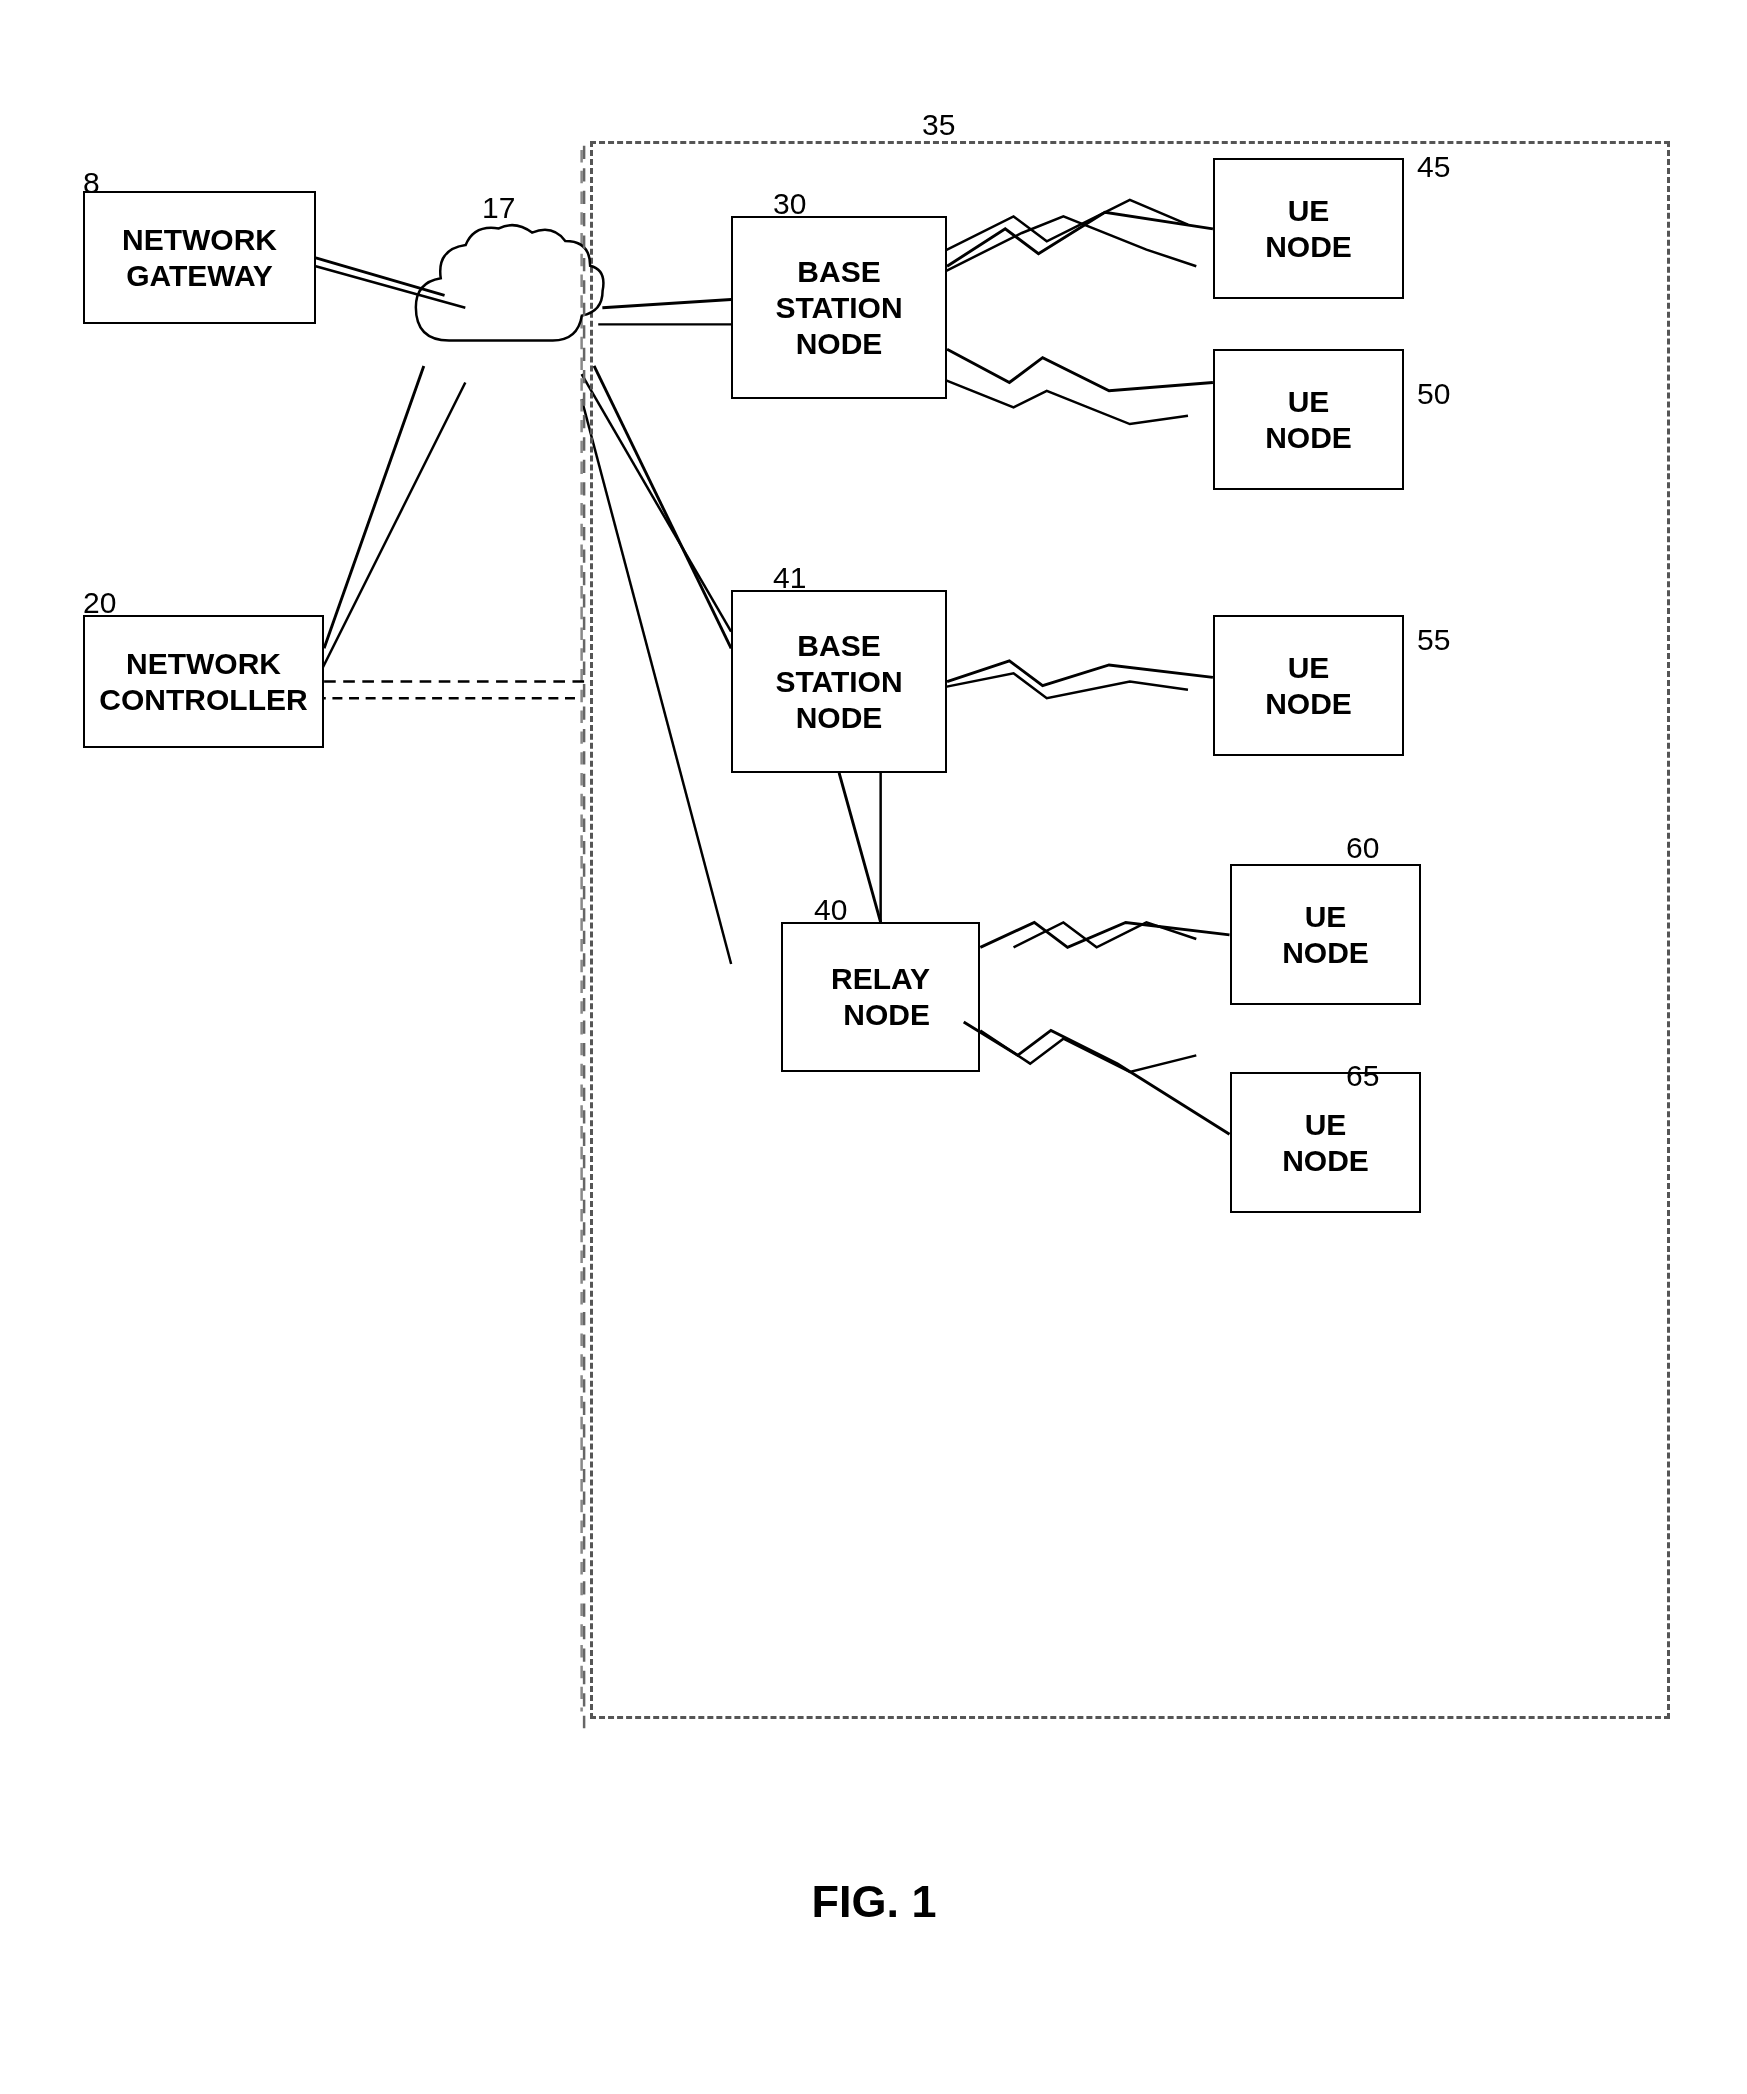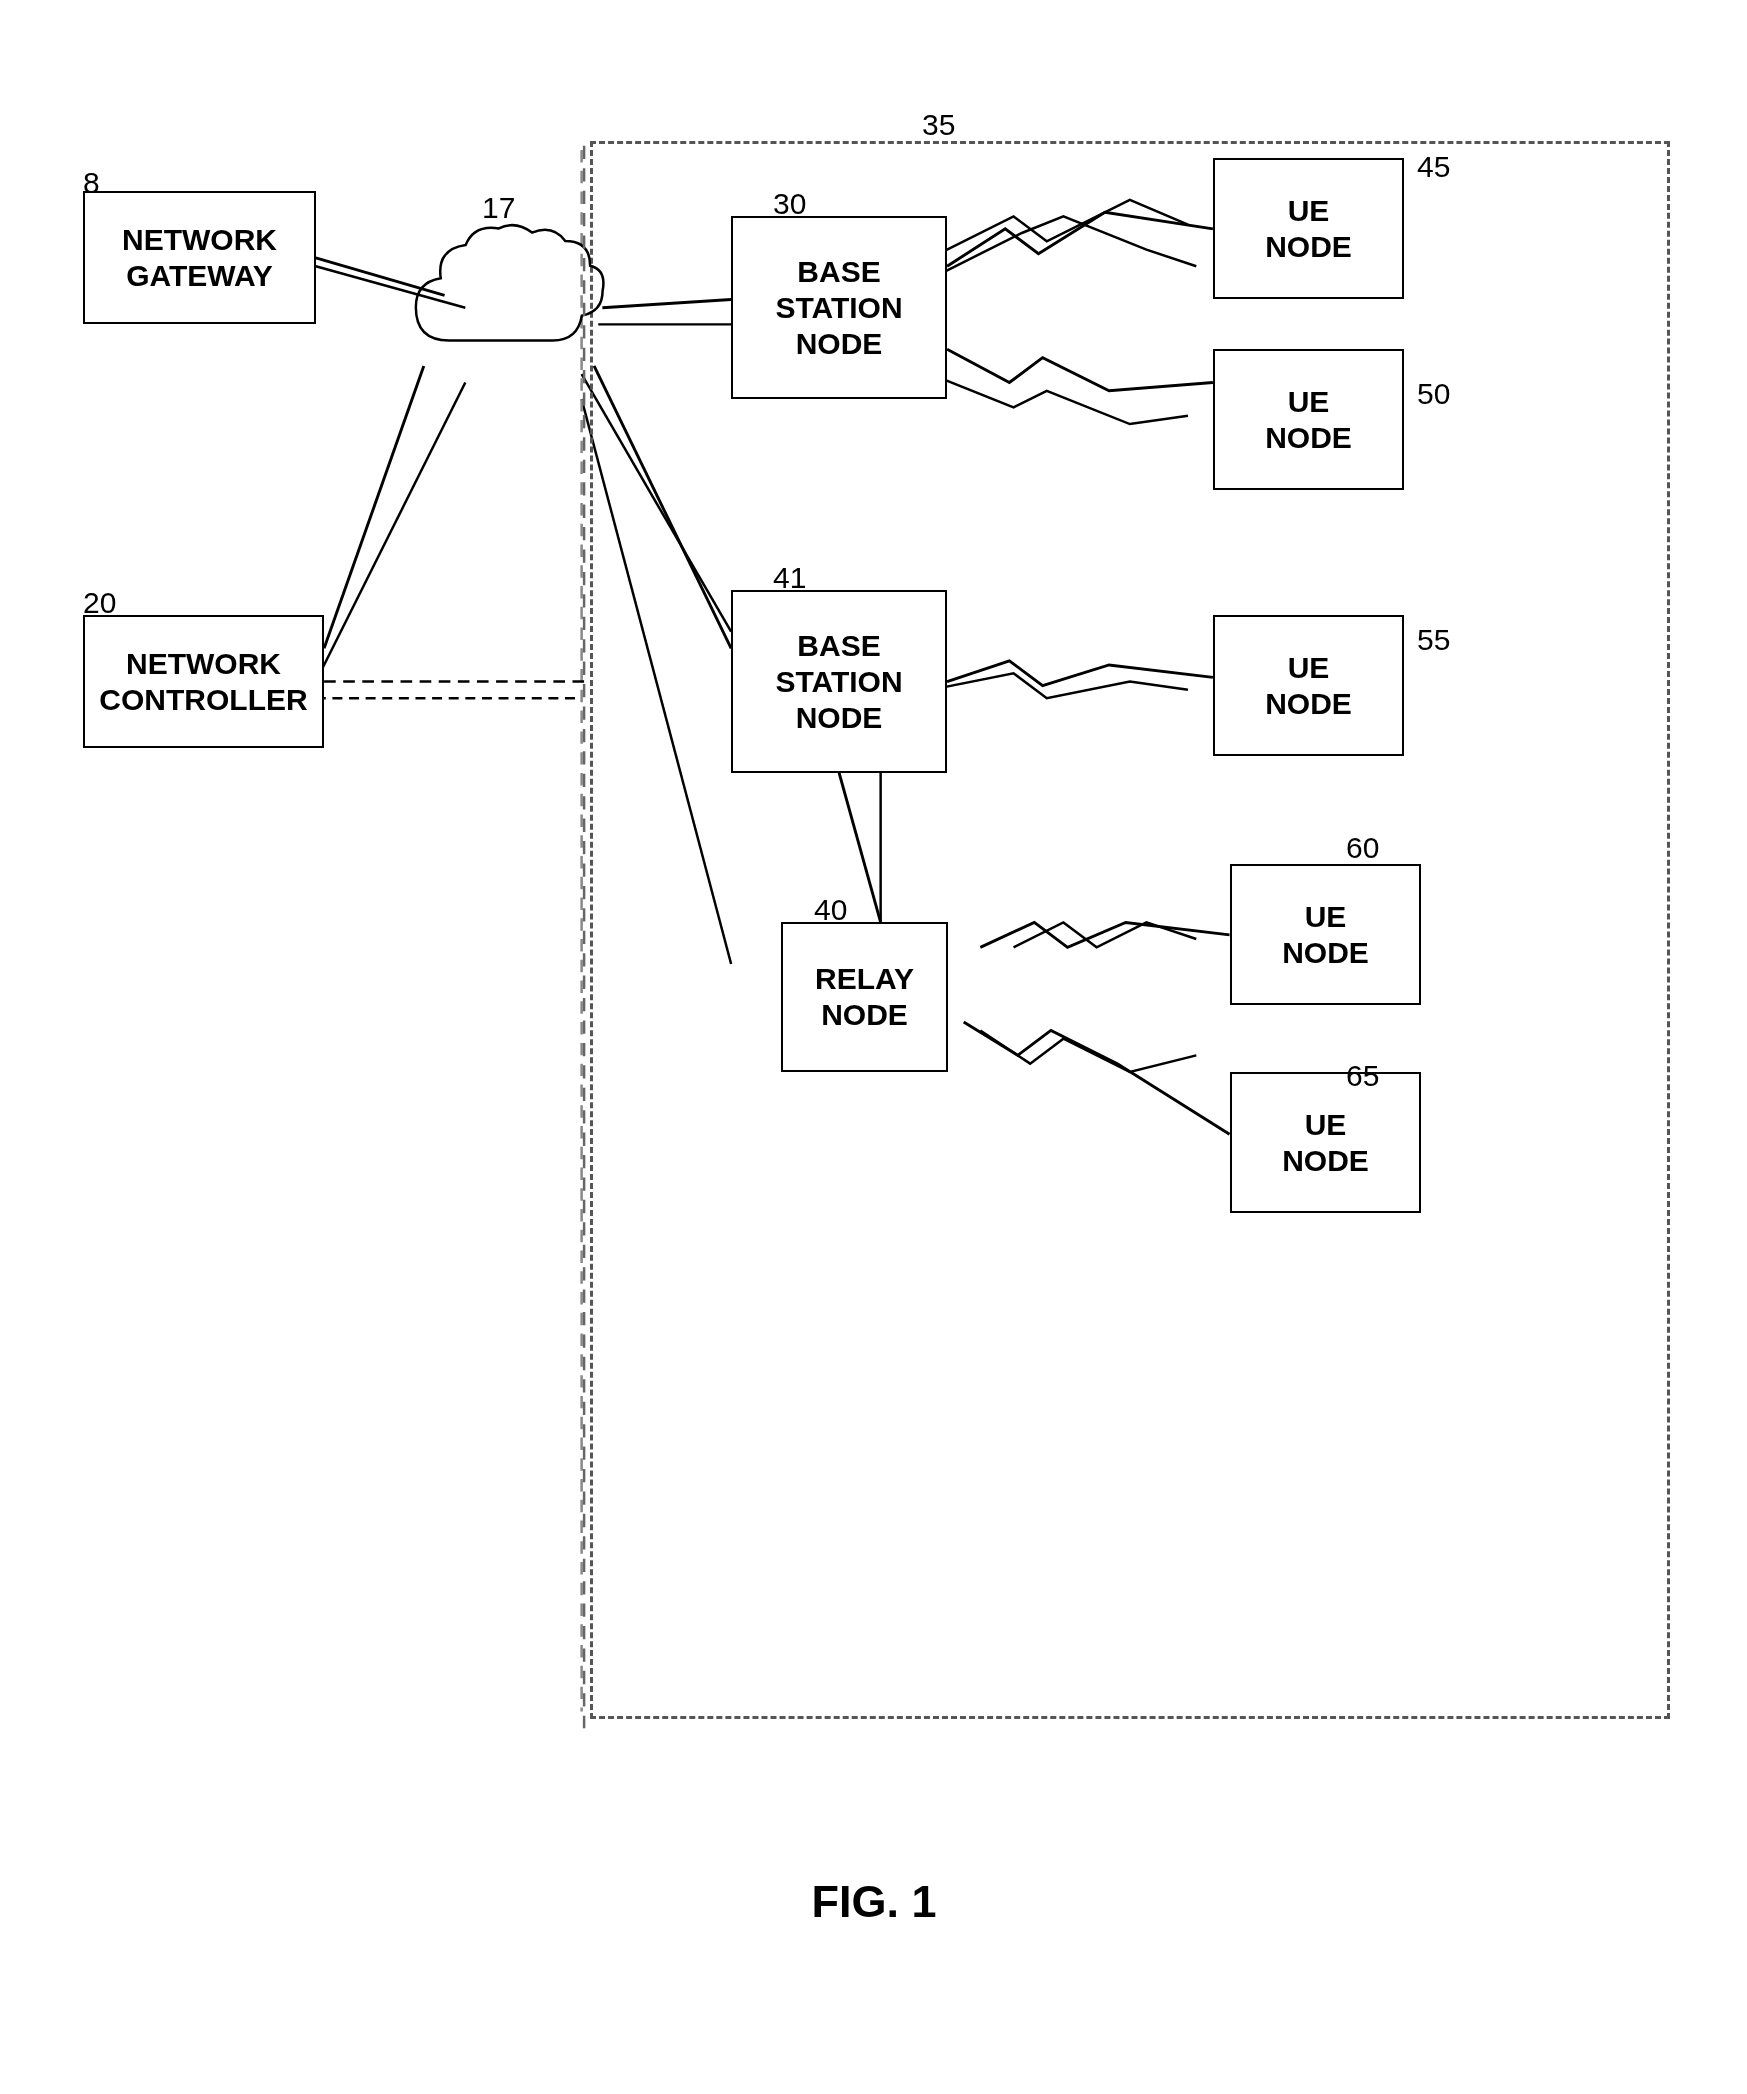--- a/index.html
+++ b/index.html
@@ -126,21 +126,21 @@
   </div>
   <div class="label-ref" style="top: 137px; left: 723px;">30</div>
 
   <div class="node-box" style="top: 540px; left: 681px; width: 216px; height: 183px;">
     <span style="white-space:pre-line;">BASE
 STATION
 NODE</span>
   </div>
   <div class="label-ref" style="top: 511px; left: 723px;">41</div>
 
-  <div class="node-box" style="top: 872px; left: 731px; width: 167px; height: 150px;">
+  <div class="node-box" style="top: 872px; left: 731px; width: 199px; height: 150px; text-align: right;">
     <span style="white-space:pre-line;">RELAY
 NODE</span>
   </div>
   <div class="label-ref" style="top: 843px; left: 764px;">40</div>
 
   <div class="node-box" style="top: 108px; left: 1163px; width: 191px; height: 141px;">
     <span style="white-space:pre-line;">UE
 NODE</span>
   </div>
   <div class="label-ref" style="top: 100px; left: 1367px;">45</div>

